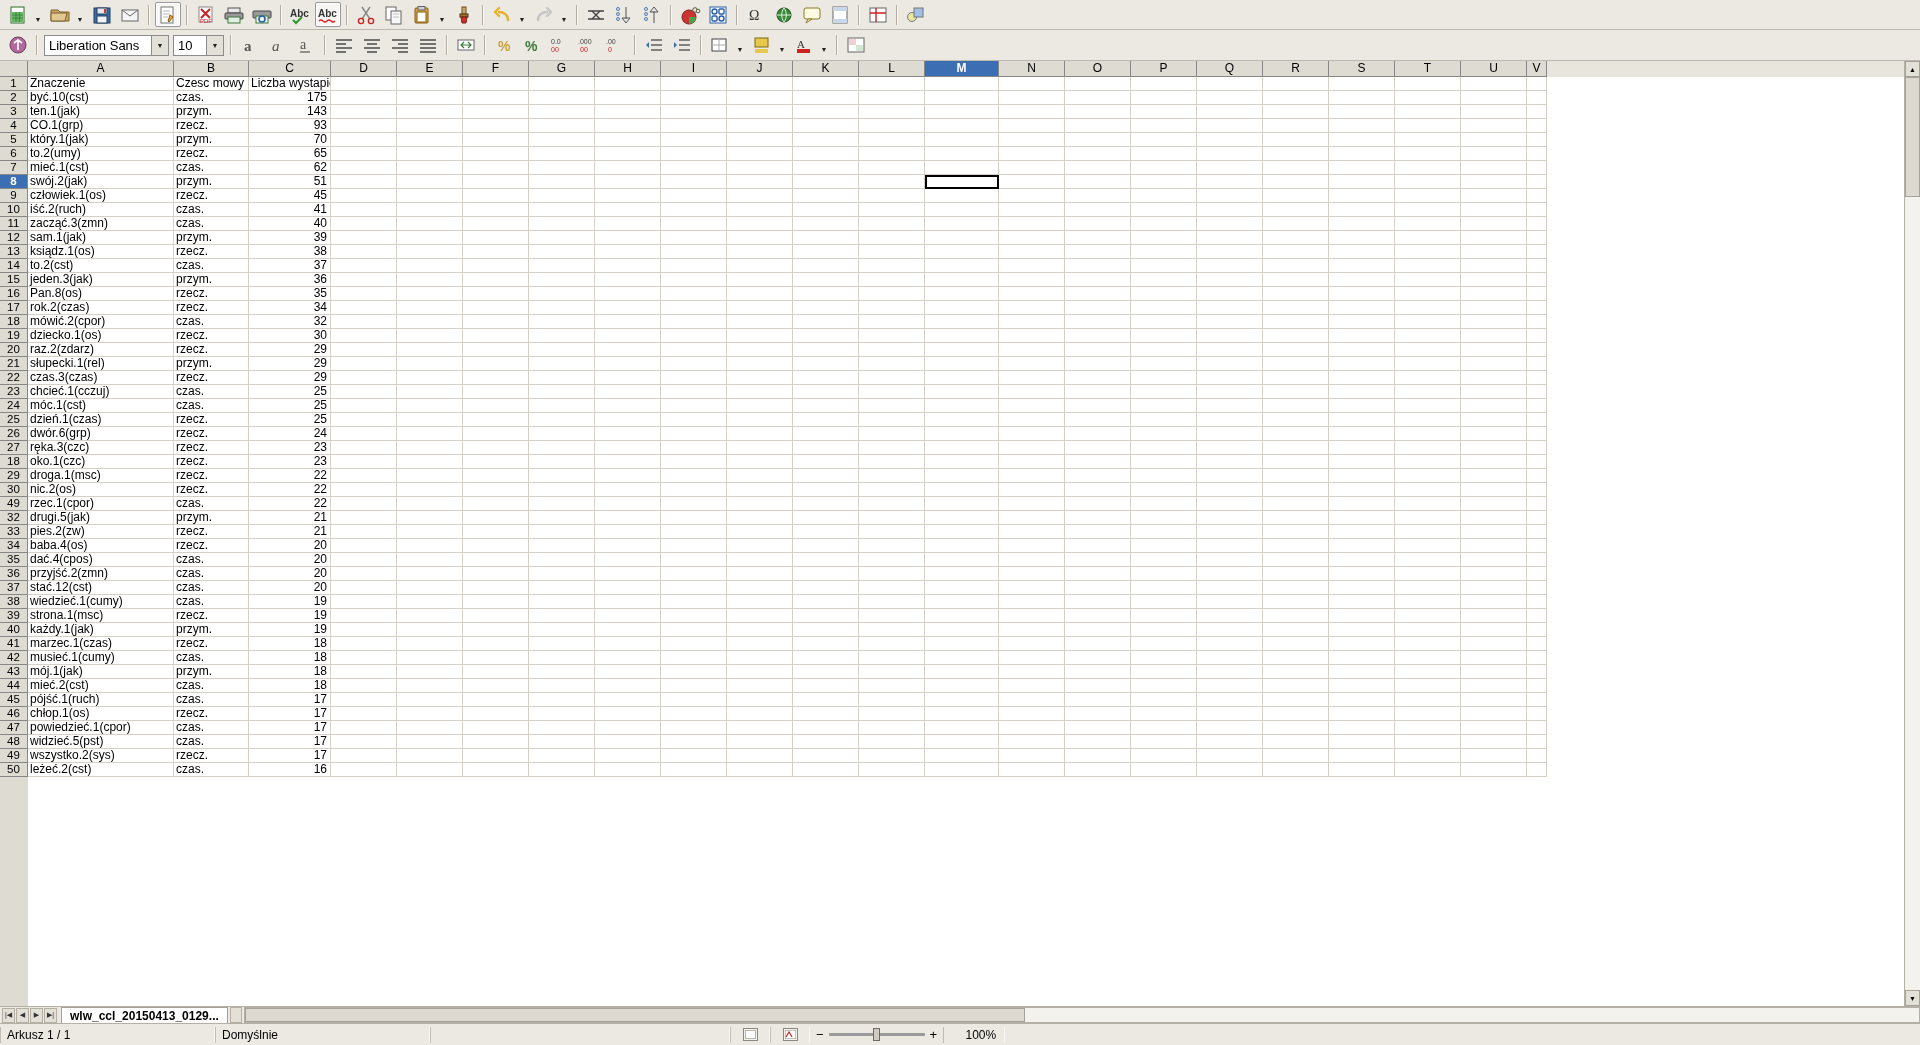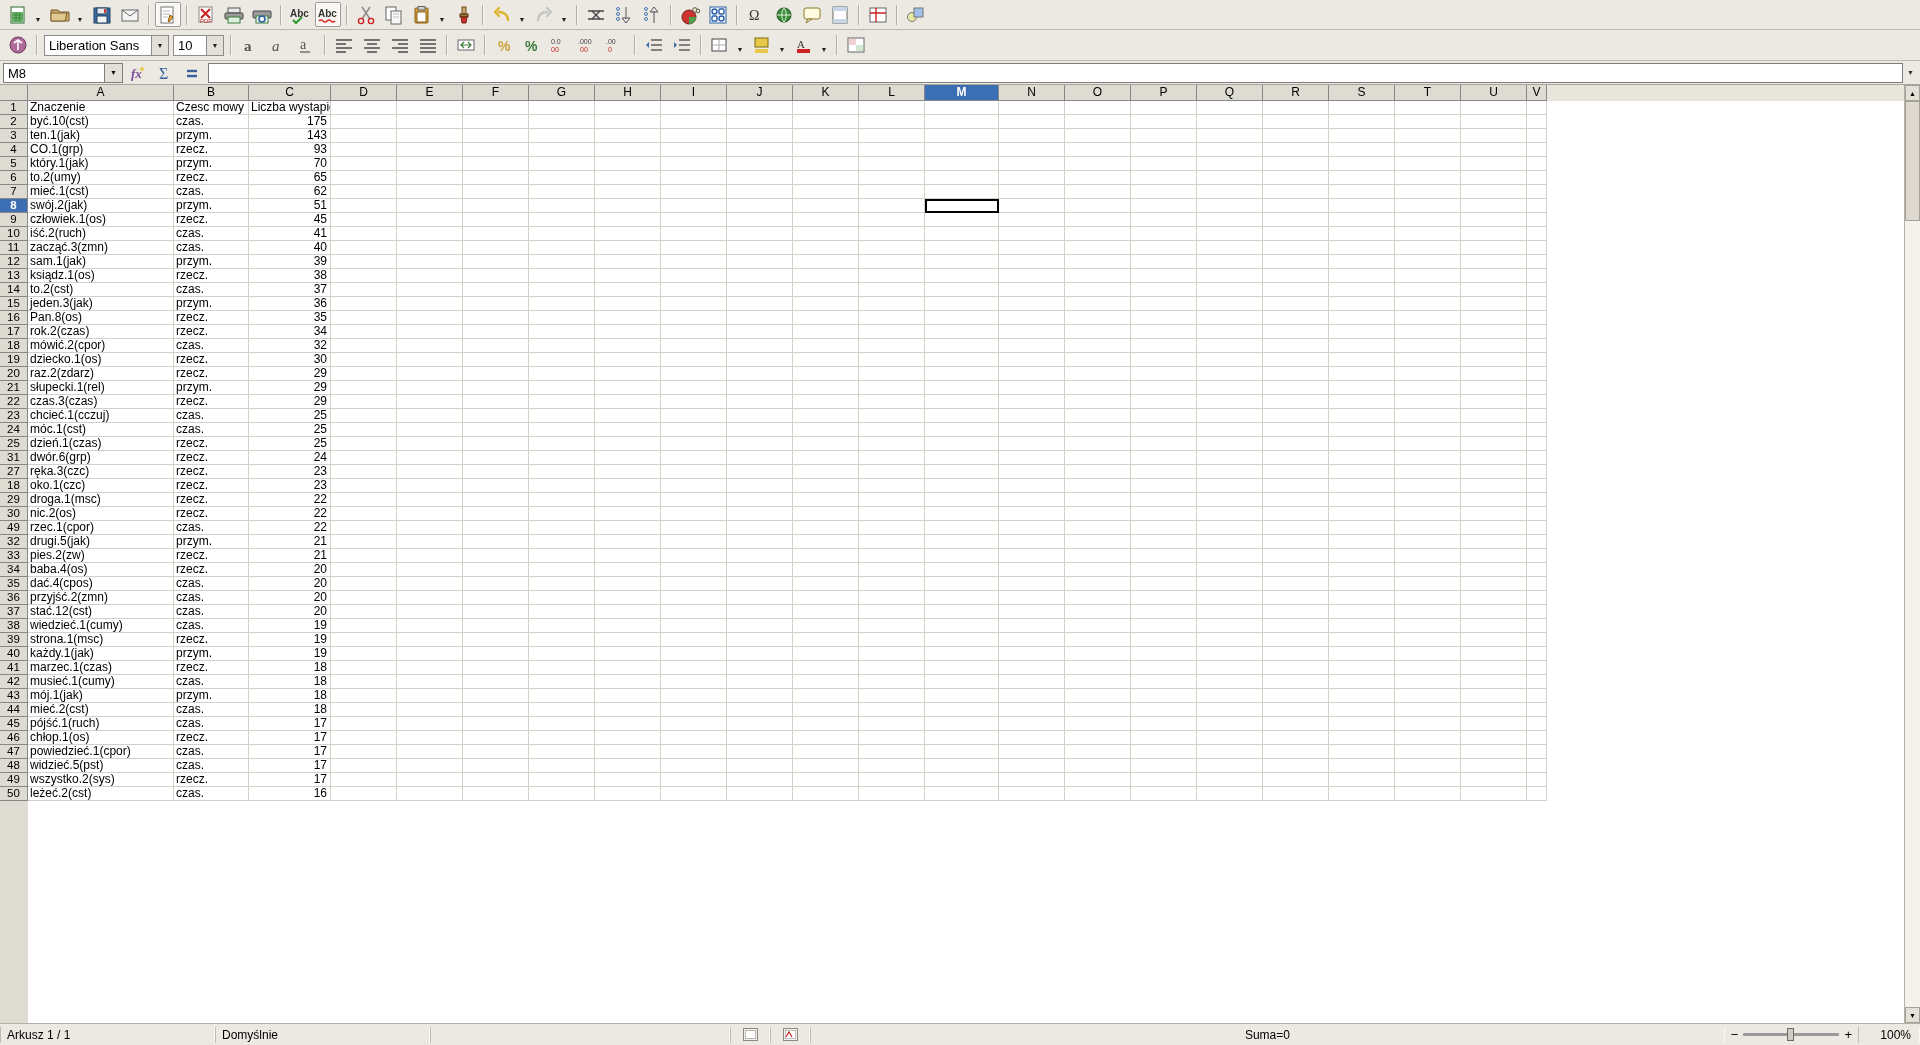--- a/index.html
+++ b/index.html
@@ -544,47 +544,20 @@
     <div class="tsep"></div>
     <div class="tbtn">
       <svg class="ico" viewBox="0 0 22 20">
           <rect x="3" y="3" width="16" height="14" fill="#fff" stroke="#666"></rect>
           <rect x="4" y="4" width="7" height="6" fill="#f0d0d0"></rect>
           <rect x="11" y="10" width="7" height="6" fill="#d0e8d0"></rect>
         </svg>
     </div>
   </div>
 
-  <div class="formulabar">
-    <div class="namebox">
-      <div class="nb-val">M8</div>
-      <div class="nb-arrow">▼</div>
-    </div>
-    <div class="fbtn">
-      <svg width="20" height="18" viewBox="0 0 20 18">
-          <text x="3" y="14" font-size="13" font-style="italic" font-family="serif" fill="#7a4a9a" font-weight="bold">fx</text>
-          <path d="M14 2l1 2 2 1-2 1-1 2-1-2-2-1 2-1z" fill="#e8c84a"></path>
-        </svg>
-    </div>
-    <div class="fbtn">
-      <svg width="20" height="18" viewBox="0 0 20 18">
-          <text x="4" y="15" font-size="16" fill="#3a5f9a" font-family="serif">Σ</text>
-        </svg>
-    </div>
-    <div class="fbtn">
-      <svg width="20" height="18" viewBox="0 0 20 18">
-          <g stroke="#3a5f9a" stroke-width="2.4">
-            <line x1="5" y1="7" x2="15" y2="7"></line>
-            <line x1="5" y1="12" x2="15" y2="12"></line>
-          </g>
-        </svg>
-    </div>
-    <div class="inputline"></div>
-    <div class="il-arrow">▼</div>
-  </div>
 
   <div class="gridwrap">
     <div class="gridrow">
       <div class="sheetarea">
         <div class="colheader" id="colheader">
           <div class="corner"></div>
         <div class="colcell" style="width: 146px; flex: 0 0 146px;">A</div>
             <div class="colcell" style="width: 75px; flex: 0 0 75px;">B</div>
             <div class="colcell" style="width: 82px; flex: 0 0 82px;">C</div>
             <div class="colcell" style="width: 66px; flex: 0 0 66px;">D</div>
@@ -627,21 +600,21 @@
               <div class="rowcell">16</div>
               <div class="rowcell">17</div>
               <div class="rowcell">18</div>
               <div class="rowcell">19</div>
               <div class="rowcell">20</div>
               <div class="rowcell">21</div>
               <div class="rowcell">22</div>
               <div class="rowcell">23</div>
               <div class="rowcell">24</div>
               <div class="rowcell">25</div>
-              <div class="rowcell">31</div>
+              <div class="rowcell">26</div>
               <div class="rowcell">27</div>
               <div class="rowcell">18</div>
               <div class="rowcell">29</div>
               <div class="rowcell">30</div>
               <div class="rowcell">49</div>
               <div class="rowcell">32</div>
               <div class="rowcell">33</div>
               <div class="rowcell">34</div>
               <div class="rowcell">35</div>
               <div class="rowcell">36</div>
@@ -1867,20 +1840,33 @@
       </div>
       <div class="vscroll">
         <div class="sb-btn">▲</div>
         <div class="sb-track">
           <div class="sb-thumb-v"></div>
         </div>
         <div class="sb-btn">▼</div>
       </div>
     </div>
 
+    <div class="hscrollrow">
+      <div class="tabnav">
+        <div class="navbtn">|◀</div>
+        <div class="navbtn">◀</div>
+        <div class="navbtn">▶</div>
+        <div class="navbtn">▶|</div>
+      </div>
+      <div class="sheettab">wlw_ccl_20150413_0129...</div>
+      <div class="tabend"></div>
+      <div class="hsb-track">
+        <div class="hsb-thumb"></div>
+      </div>
+    </div>
   </div>
 
   <div class="statusbar">
     <div class="sb-sec" style="width:215px">Arkusz 1 / 1</div>
     <div class="sb-sec" style="width:215px">Domyślnie</div>
     <div class="sb-sec" style="width:300px"></div>
     <div class="sb-sec" style="width:40px;justify-content:center">
       <span class="minibox">
         <svg width="11" height="9" viewBox="0 0 11 9">
             <rect x="0" y="0" width="11" height="9" fill="#b9b5ac"></rect>
@@ -1889,21 +1875,20 @@
       </span>
     </div>
     <div class="sb-sec" style="width:40px;justify-content:center">
       <span class="minibox">
         <svg width="11" height="9" viewBox="0 0 11 9">
             <rect x="0" y="0" width="11" height="9" fill="#fff" stroke="#888"></rect>
             <path d="M1 7l3-5 3 5" fill="none" stroke="#c22" stroke-width="1.2"></path>
           </svg>
       </span>
     </div>
-    <div class="sb-sec" style="flex:1;justify-content:center">Suma=0</div>
     <div class="zoomslider">
       <span style="font-size:13px">−</span>
       <span class="zs-track">
         <span class="zs-thumb"></span>
       </span>
       <span style="font-size:13px">+</span>
     </div>
     <div class="sb-sec sb-plain" style="width:62px;justify-content:flex-end">100%</div>
   </div>
 

